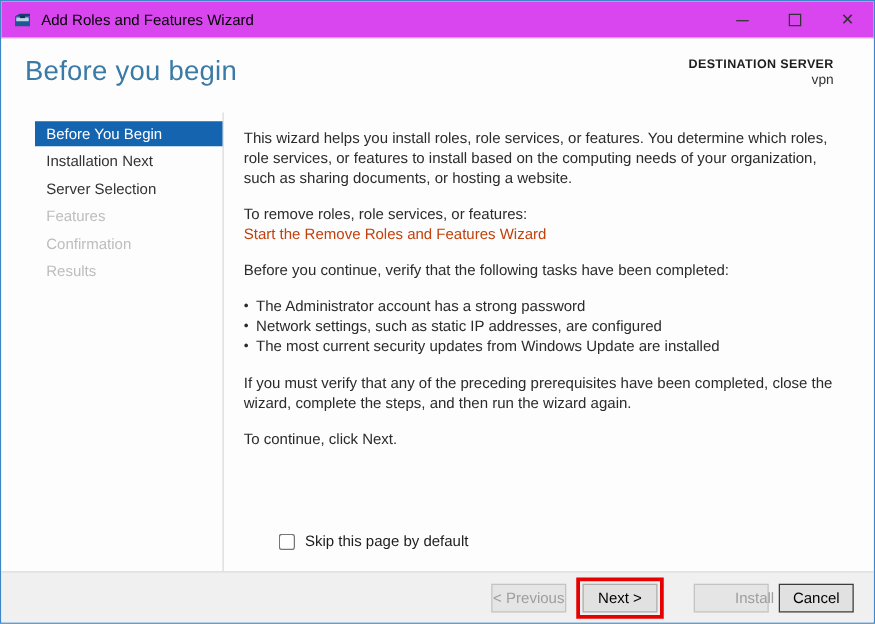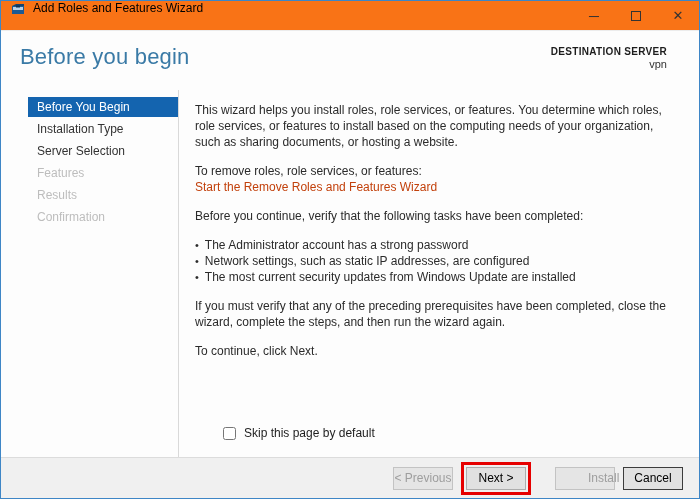--- a/index.html
+++ b/index.html
@@ -11,23 +11,23 @@
     width: 700px; height: 499px;
     background: #ffffff;
     border: 1px solid #3e86c6;
     display: flex; flex-direction: column;
     overflow: hidden;
   }
 
   
   .titlebar {
     height: 30px; flex: 0 0 30px;
-    display: flex; align-items: flex-start;
+    display: flex; align-items: center;
     padding-left: 9px;
-    background: #f97316;
+    background: #d946ef;
     border-bottom: 1px solid #ececec;
   }
   .app-icon { width: 16px; height: 16px; margin-right: 7px; display: inline-flex; }
   .titlebar .title { font-size: 12px; color: #000; flex: 1 1 auto; }
   .controls { display: flex; height: 100%; }
   .ctl {
     width: 42px; height: 100%;
     display: flex; align-items: center; justify-content: center;
     font-size: 13px; color: #333; cursor: default;
   }
@@ -139,25 +139,25 @@
     <h1 class="page-title">Before you begin</h1>
     <div class="dest">
       <div class="dest-label">DESTINATION SERVER</div>
       <div class="dest-server">vpn</div>
     </div>
   </div>
 
   <div class="bodyrow">
     <nav class="sidebar">
       <div class="nav-item selected">Before You Begin</div>
-      <div class="nav-item">Installation Type</div>
+      <div class="nav-item">Installation Next</div>
       <div class="nav-item">Server Selection</div>
       <div class="nav-item disabled">Features</div>
+      <div class="nav-item disabled">Confirmation</div>
       <div class="nav-item disabled">Results</div>
-      <div class="nav-item disabled">Confirmation</div>
     </nav>
 
     <main class="content">
       <p>This wizard helps you install roles, role services, or features. You determine which roles, role services, or features to install based on the computing needs of your organization, such as sharing documents, or hosting a website.</p>
       <p class="tight">To remove roles, role services, or features:</p>
       <a class="link" href="#">Start the Remove Roles and Features Wizard</a>
       <p>Before you continue, verify that the following tasks have been completed:</p>
       <ul class="tasks">
         <li>
           <span class="bullet">•</span>

